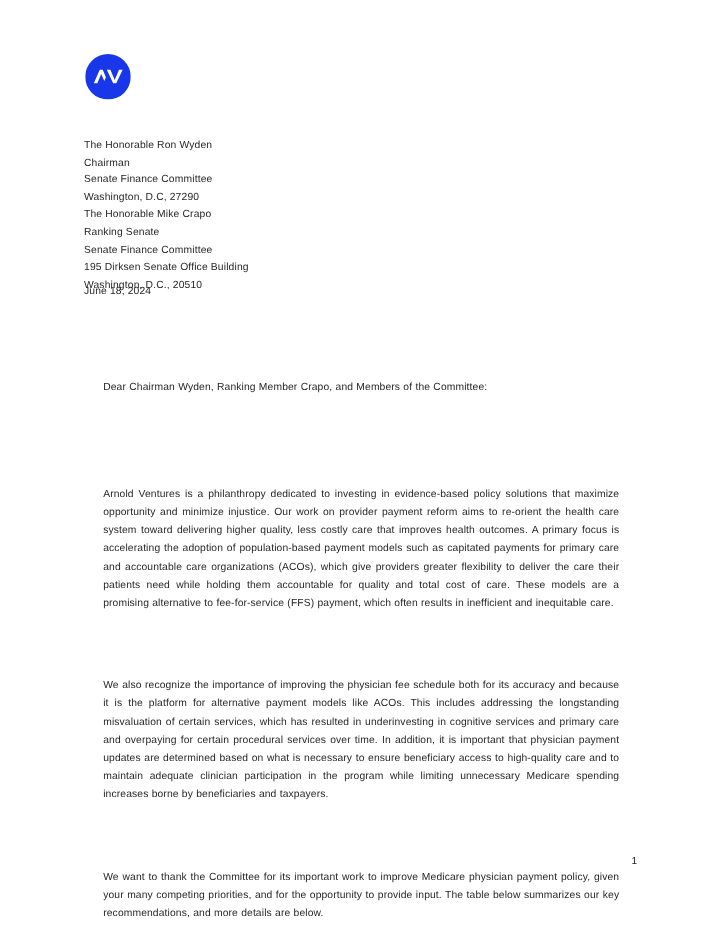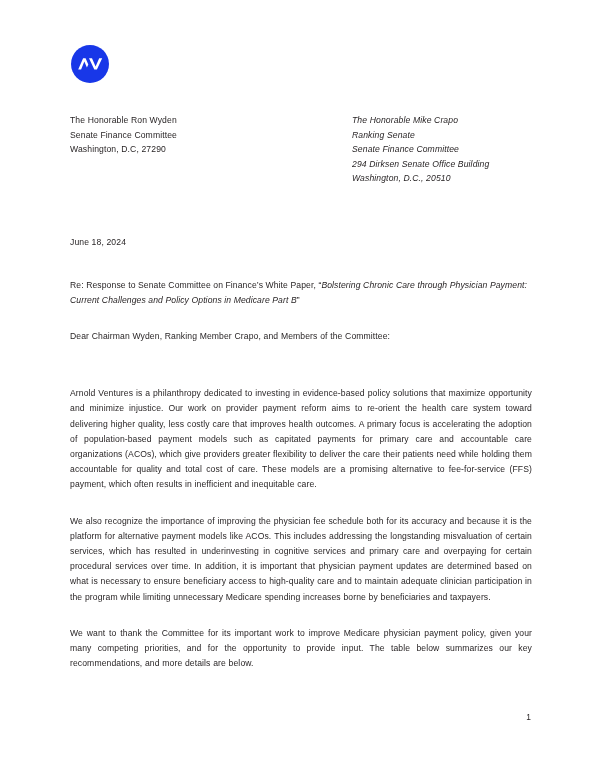--- a/index.html
+++ b/index.html
@@ -34,26 +34,27 @@
   }
   .logo-wrap svg { display: block; }
 
   
   .addresses {
     position: absolute;
     left: 70px;
     top: 113px;
     width: 462px;
     display: flex;
+    flex-direction: column;
   }
   .addr-col {
     width: 282px;
     flex: 0 0 auto;
   }
-  .addr-col.right { width: 180px; font-style: italic; }
+  .addr-col.right { width: 180px; }
   .addr-line {
     font-size: 8.6px;
     line-height: 14.6px;
     letter-spacing: 0.12px;
     white-space: nowrap;
   }
 
   
   .body-area {
     position: absolute;
@@ -65,21 +66,21 @@
     font-size: 8.6px;
     line-height: 14.6px;
     letter-spacing: 0.12px;
     margin: 16px 0 0 0;
   }
   .para {
     font-size: 8.6px;
     line-height: 15.2px;
     letter-spacing: 0.1px;
     text-align: justify;
-    margin: 0;
+    margin: 16px;
     word-spacing: 0.2px;
   }
   .gap-lg { height: 28px; }
   .gap-md { height: 21px; }
 
   .re-line {
     font-size: 8.6px;
     line-height: 15.2px;
     letter-spacing: 0.1px;
     text-align: left;
@@ -108,39 +109,39 @@
     <svg width="38" height="38" viewBox="0 0 38 38">
       <circle cx="19" cy="19" r="19" fill="#1837e8"></circle>
       <path d="M7.2 24.4 L12.1 13.2 L14.6 13.2 L17.3 19.4 L15.9 22.6 L13.35 16.6 L10.1 24.4 Z" fill="#ffffff"></path>
       <path d="M18.0 13.2 L21.0 13.2 L24.6 21.6 L28.2 13.2 L31.2 13.2 L25.9 24.4 L23.3 24.4 Z" fill="#ffffff"></path>
     </svg>
   </div>
 
   <div class="addresses">
     <div class="addr-col left">
       <div class="addr-line">The Honorable Ron Wyden</div>
+      <div class="addr-line">Chairman</div>
       <div class="addr-line">Senate Finance Committee</div>
       <div class="addr-line">Washington, D.C, 27290</div>
     </div>
     <div class="addr-col right">
       <div class="addr-line">The Honorable Mike Crapo</div>
       <div class="addr-line">Ranking Senate</div>
       <div class="addr-line">Senate Finance Committee</div>
-      <div class="addr-line">294 Dirksen Senate Office Building</div>
+      <div class="addr-line">195 Dirksen Senate Office Building</div>
       <div class="addr-line">Washington, D.C., 20510</div>
     </div>
   </div>
 
   <div class="body-area">
 
     <div class="date-line">June 18, 2024</div>
 
     <div class="gap-lg"></div>
 
-    <p class="re-line"><span>Re: Response to Senate Committee on Finance’s White Paper, “</span><span class="it">Bolstering Chronic Care through Physician Payment: Current Challenges and Policy Options in Medicare Part B</span><span>”</span></p>
 
     <div class="gap-md"></div>
 
     <p class="para">Dear Chairman Wyden, Ranking Member Crapo, and Members of the Committee:</p>
 
     <div class="gap-md"></div>
 
 
     <div class="gap-md"></div>
 

